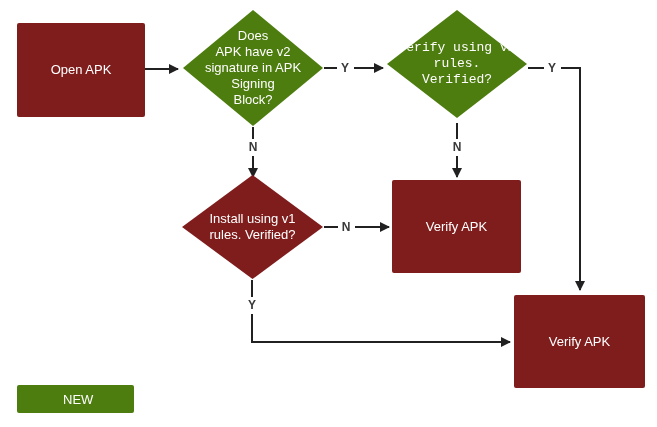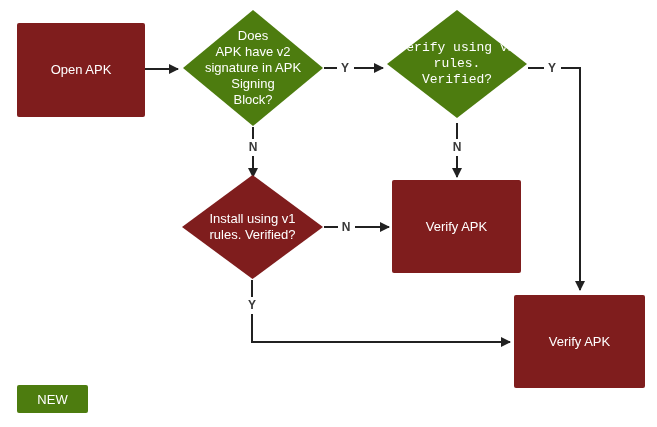--- a/index.html
+++ b/index.html
@@ -17,22 +17,22 @@
   .rect{border-radius:2px;}
   .diamond{clip-path:polygon(50% 0%, 100% 50%, 50% 100%, 0% 50%);}
   .red{background:#4d7c0f;}
   .blue{background:#7f1d1d;}
   .node .lbl{white-space:pre-line;padding:0 8px;}
   .edge-label{
     position:absolute;transform:translate(-50%,-50%);
     font-size:12px;font-weight:bold;color:#383838;line-height:12px;
   }
   .legend-box{
-    position:absolute;display:flex;align-items:center;justify-content:center;
-    color:#ffffff;font-size:13px;border-radius:2px;
+    position:absolute;display:flex;align-items:center;justify-content:flex-start;
+    color:#ffffff;font-size:13px;border-radius:2px;padding-left:46px;
   }
   svg.edges{position:absolute;left:0;top:0;pointer-events:none;}
   svg.edges path{stroke:#212121;stroke-width:2;fill:none;}
 </style>
 </head>
 <body>
 
 <div class="canvas">
 
   <svg class="edges" width="657" height="427">

